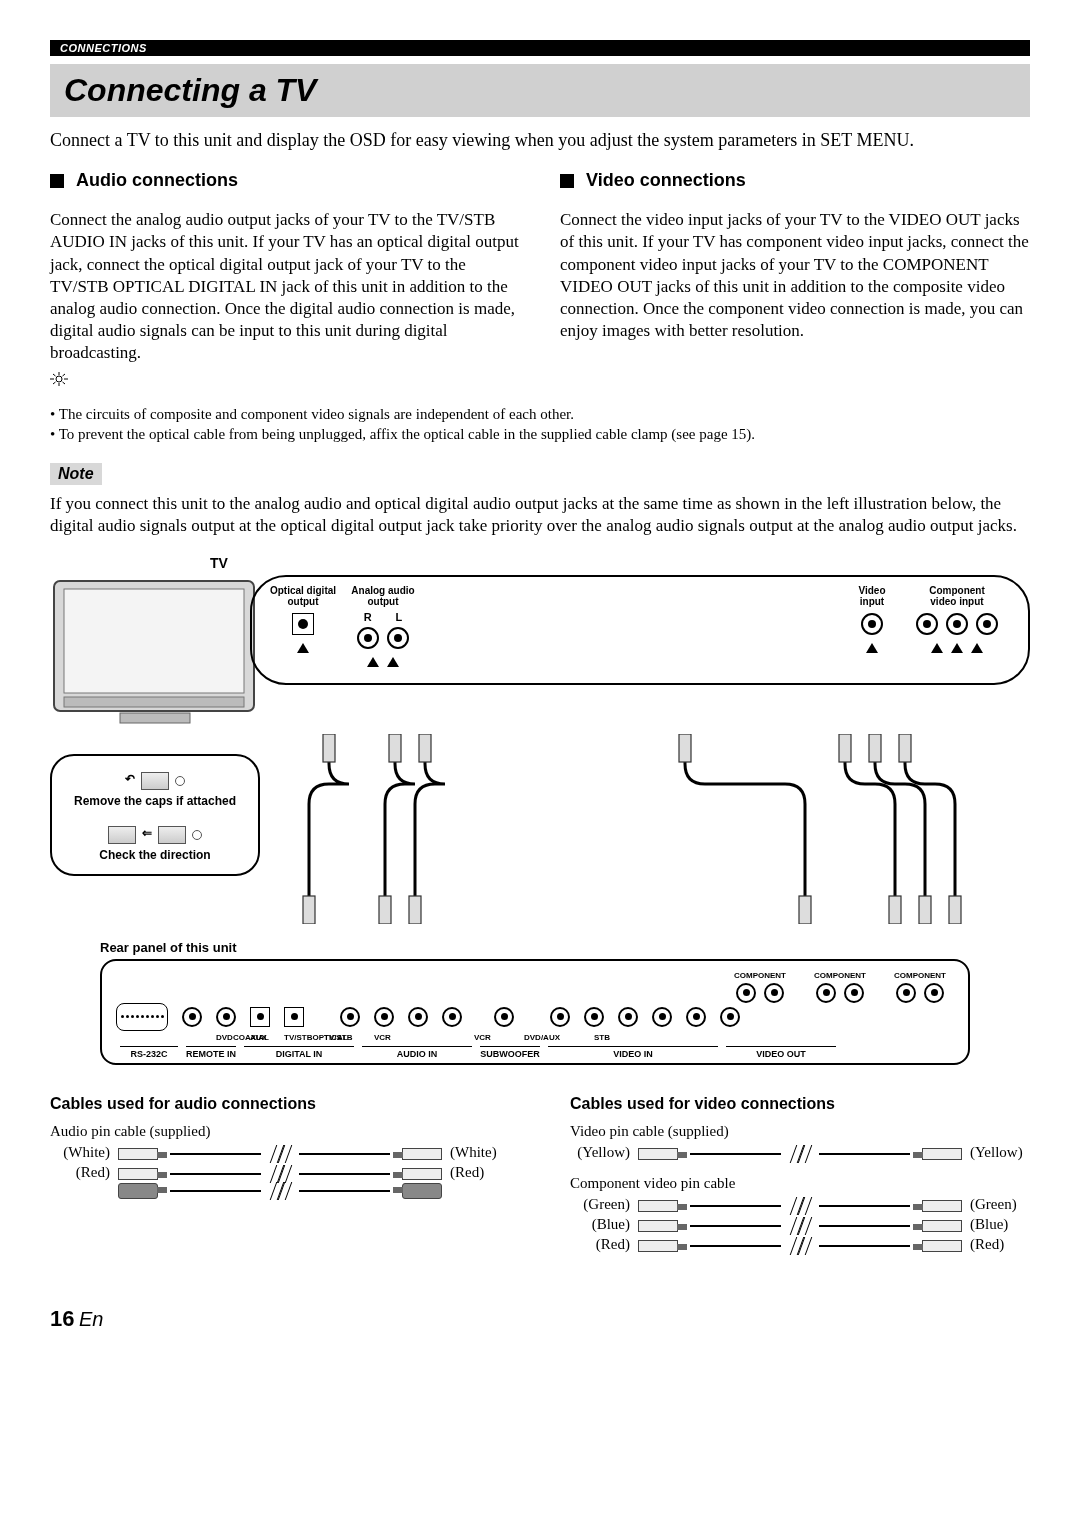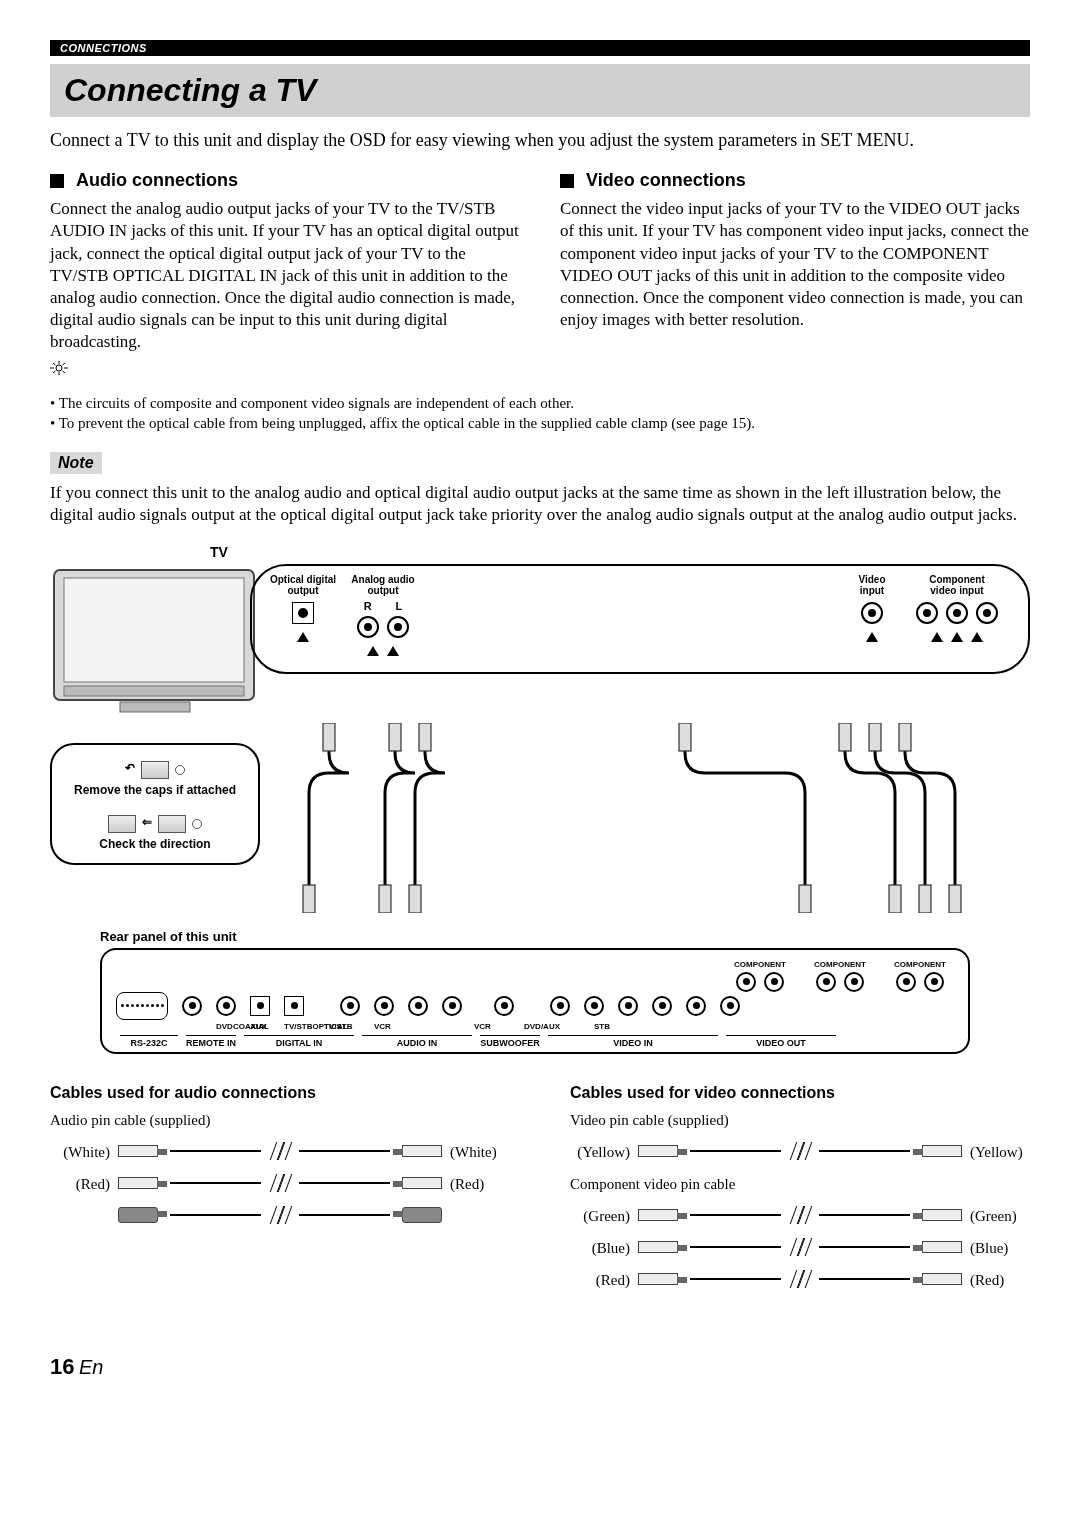--- a/index.html
+++ b/index.html
@@ -3,21 +3,21 @@
 <meta charset="utf-8">
 <style>
   * { margin: 0; padding: 0; box-sizing: border-box; }
   body { font-family: "Times New Roman", Times, serif; width: 1080px; background: #fff; color: #000; padding: 40px 50px; }
   .header-bar { background: #000; color: #fff; padding: 2px 10px; font-family: Arial, Helvetica, sans-serif; font-size: 11px; font-weight: bold; font-style: italic; letter-spacing: 0.5px; }
   .title-bar { background: #d0d0d0; padding: 8px 14px; margin-top: 8px; }
   .title-bar h1 { font-family: Arial, Helvetica, sans-serif; font-weight: bold; font-style: italic; font-size: 32px; }
   .intro { margin: 12px 0 18px 0; font-size: 18px; line-height: 1.3; }
   .columns { display: flex; gap: 40px; }
   .col { flex: 1; }
-  .subhead { font-family: Arial, Helvetica, sans-serif; font-weight: bold; font-size: 18px; display: flex; align-items: center; gap: 12px; margin-bottom: 7px; }
+  .subhead { font-family: Arial, Helvetica, sans-serif; font-weight: bold; font-size: 18px; display: flex; align-items: center; gap: 12px; margin-bottom: 18px; }
   .subhead .sq { display:inline-block; width:14px; height:14px; background:#000; }
   .body { font-size: 17px; line-height: 1.3; }
   .tips { margin-top: 14px; font-size: 15px; line-height: 1.35; }
   .tips li { list-style: none; margin-left: 0; text-indent: -10px; padding-left: 10px; }
   .tips li::before { content: "• "; }
   .note-badge { background: #d8d8d8; font-family: Arial, Helvetica, sans-serif; font-style: italic; font-weight: bold; font-size: 16px; display: inline-block; padding: 2px 8px; margin-top: 18px; }
   .note-body { font-size: 17px; line-height: 1.3; margin-top: 8px; }
   .icon-tip { font-size: 14px; margin-top: 8px; }
 
   
@@ -61,21 +61,21 @@
   .rp-port-opt .dot { width:7px; height:7px; background:#000; border-radius:50%; }
 
   .rp-bottom-labels { display:flex; font-family: Arial, Helvetica, sans-serif; font-size:9px; font-weight:bold; margin-top:4px; }
   .rp-bottom-labels > div { text-align:center; border-top:1px solid #000; padding-top:2px; margin: 0 4px; }
 
   
   .cable-legends { display:flex; gap: 60px; margin-top: 30px; }
   .cl-col { flex:1; }
   .cl-head { font-family: Arial, Helvetica, sans-serif; font-weight:bold; font-size:16px; margin-bottom:10px; }
   .cl-sub { text-align:left; font-size:15px; margin-bottom:4px; }
-  .cable-row { display:flex; align-items:flex-start; gap:8px; font-size:15px; margin:15px 0; }
+  .cable-row { display:flex; align-items:flex-end; gap:8px; font-size:15px; margin:3px 0; }
   .cable-row .side { width: 60px; text-align:right; }
   .cable-row .side.r { text-align:left; }
   .cable { flex:1; height:14px; position:relative; display:flex; align-items:center; }
   .cable .plug-l, .cable .plug-r { width:40px; height:12px; border:1.5px solid #444; background:#eee; position:relative; }
   .cable .plug-l::after, .cable .plug-r::before { content:""; position:absolute; width:10px; height:6px; background:#666; top:3px; }
   .cable .plug-l::after { right:-10px;} .cable .plug-r::before { left:-10px; }
   .cable .wire { flex:1; height:0; border-top:2px solid #000; margin:0 12px; }
   .cable .break { width:14px; height:18px; position:relative; }
   .cable .break::before, .cable .break::after { content:""; position:absolute; width:6px; height:18px; border:1.5px solid #000; border-top:none; border-bottom:none; transform: skewX(-20deg); }
   .cable .break::after { left:8px; }

